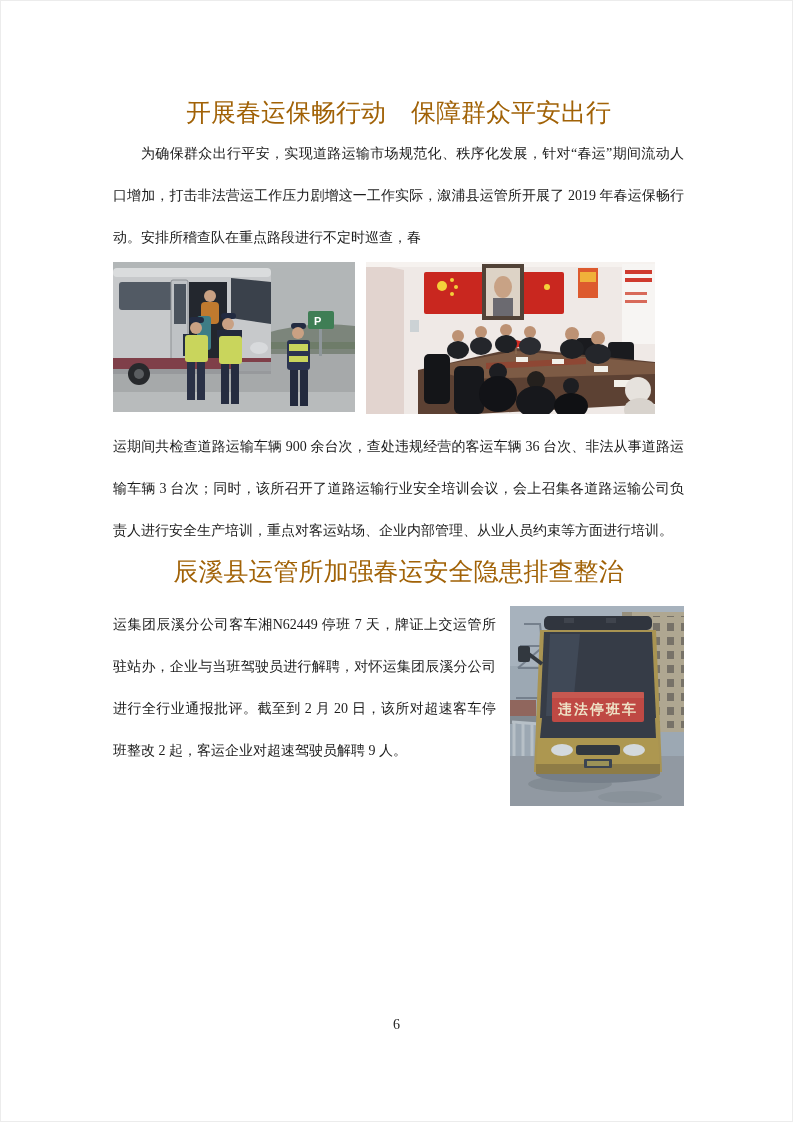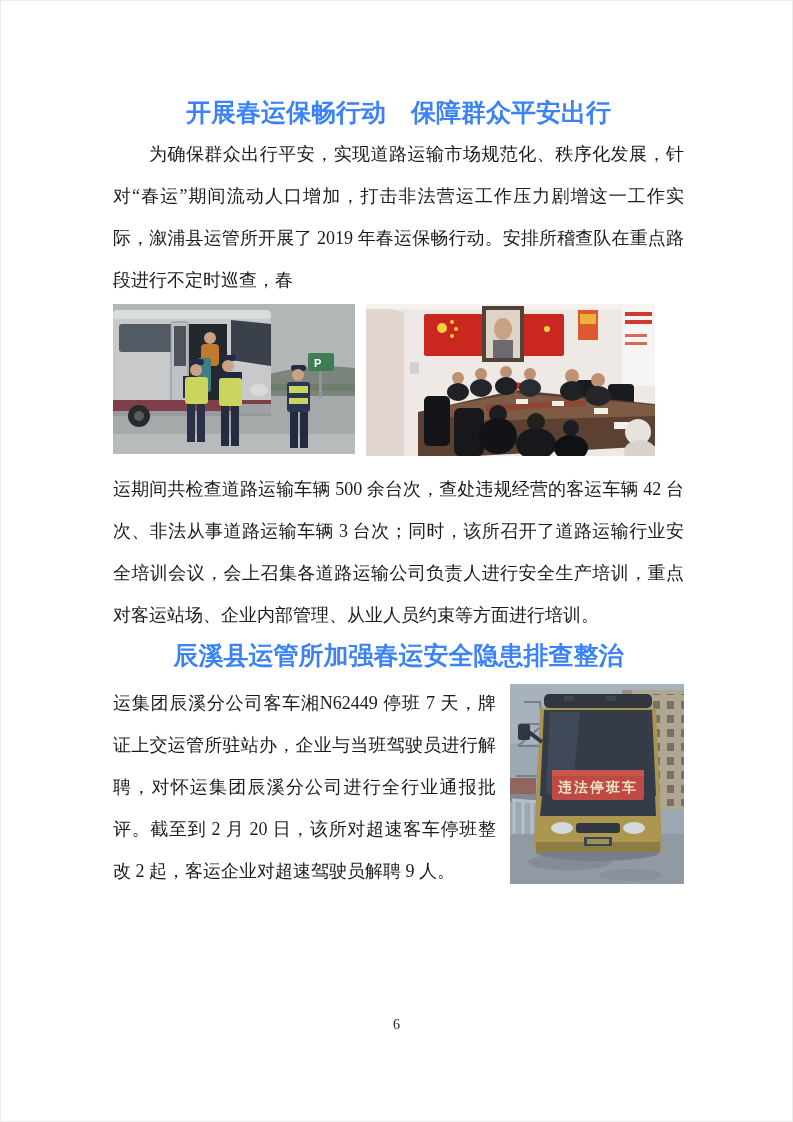--- a/index.html
+++ b/index.html
@@ -9,31 +9,31 @@
     background:#ffffff;
     box-sizing:border-box;
     padding:94px 108px 0 112px;
     border:1px solid #ececec;
     overflow:hidden;
     font-family:"Liberation Serif", serif;
     color:#1b1b1b;
   }
   .h{
     font-family:"Liberation Sans", sans-serif;
-    font-weight:700;
+    font-weight:400;
     font-size:25px;
     line-height:34px;
     text-align:center;
     margin:0 0 4px 0;
-    color:#3b82f6;
+    color:#a16207;
     white-space:pre;
   }
-  .h2{margin-top:2px;margin-bottom:10px;}
+  .h2{margin-top:2px;margin-bottom:16px;}
   .body{
-    font-size:18px;
+    font-size:14px;
     line-height:42px;
     text-align:justify;
     text-justify:inter-ideograph;
     margin:0;
   }
   .indent{text-indent:2em;}
   .photos{
     display:flex;
     gap:11px;
     margin:3px 0 12px 0;
@@ -189,21 +189,21 @@
         <ellipse cx="170" cy="140" rx="20" ry="16" fill="#17181c"></ellipse>
         <circle cx="205" cy="124" r="8" fill="#1d1e22"></circle>
         <ellipse cx="205" cy="144" rx="17" ry="13" fill="#101114"></ellipse>
 
         <circle cx="272" cy="128" r="13" fill="#e6e2dd"></circle>
         <ellipse cx="274" cy="148" rx="16" ry="12" fill="#d8d3cd"></ellipse>
       </svg>
     </div>
   </div>
 
-  <p class="body">运期间共检查道路运输车辆 500 余台次，查处违规经营的客运车辆 42 台次、非法从事道路运输车辆 3 台次；同时，该所召开了道路运输行业安全培训会议，会上召集各道路运输公司负责人进行安全生产培训，重点对客运站场、企业内部管理、从业人员约束等方面进行培训。</p>
+  <p class="body">运期间共检查道路运输车辆 900 余台次，查处违规经营的客运车辆 36 台次、非法从事道路运输车辆 3 台次；同时，该所召开了道路运输行业安全培训会议，会上召集各道路运输公司负责人进行安全生产培训，重点对客运站场、企业内部管理、从业人员约束等方面进行培训。</p>
 
   <h2 class="h h2">辰溪县运管所加强春运安全隐患排查整治</h2>
 
 
   <div class="floatimg">
     <svg width="174" height="200" viewBox="0 0 174 200" xmlns="http://www.w3.org/2000/svg">
       <defs>
         <pattern id="win" width="14" height="14" patternUnits="userSpaceOnUse">
           <rect width="14" height="14" fill="#b0a489"></rect>
           <rect x="3" y="3" width="7" height="8" fill="#70685a"></rect>

